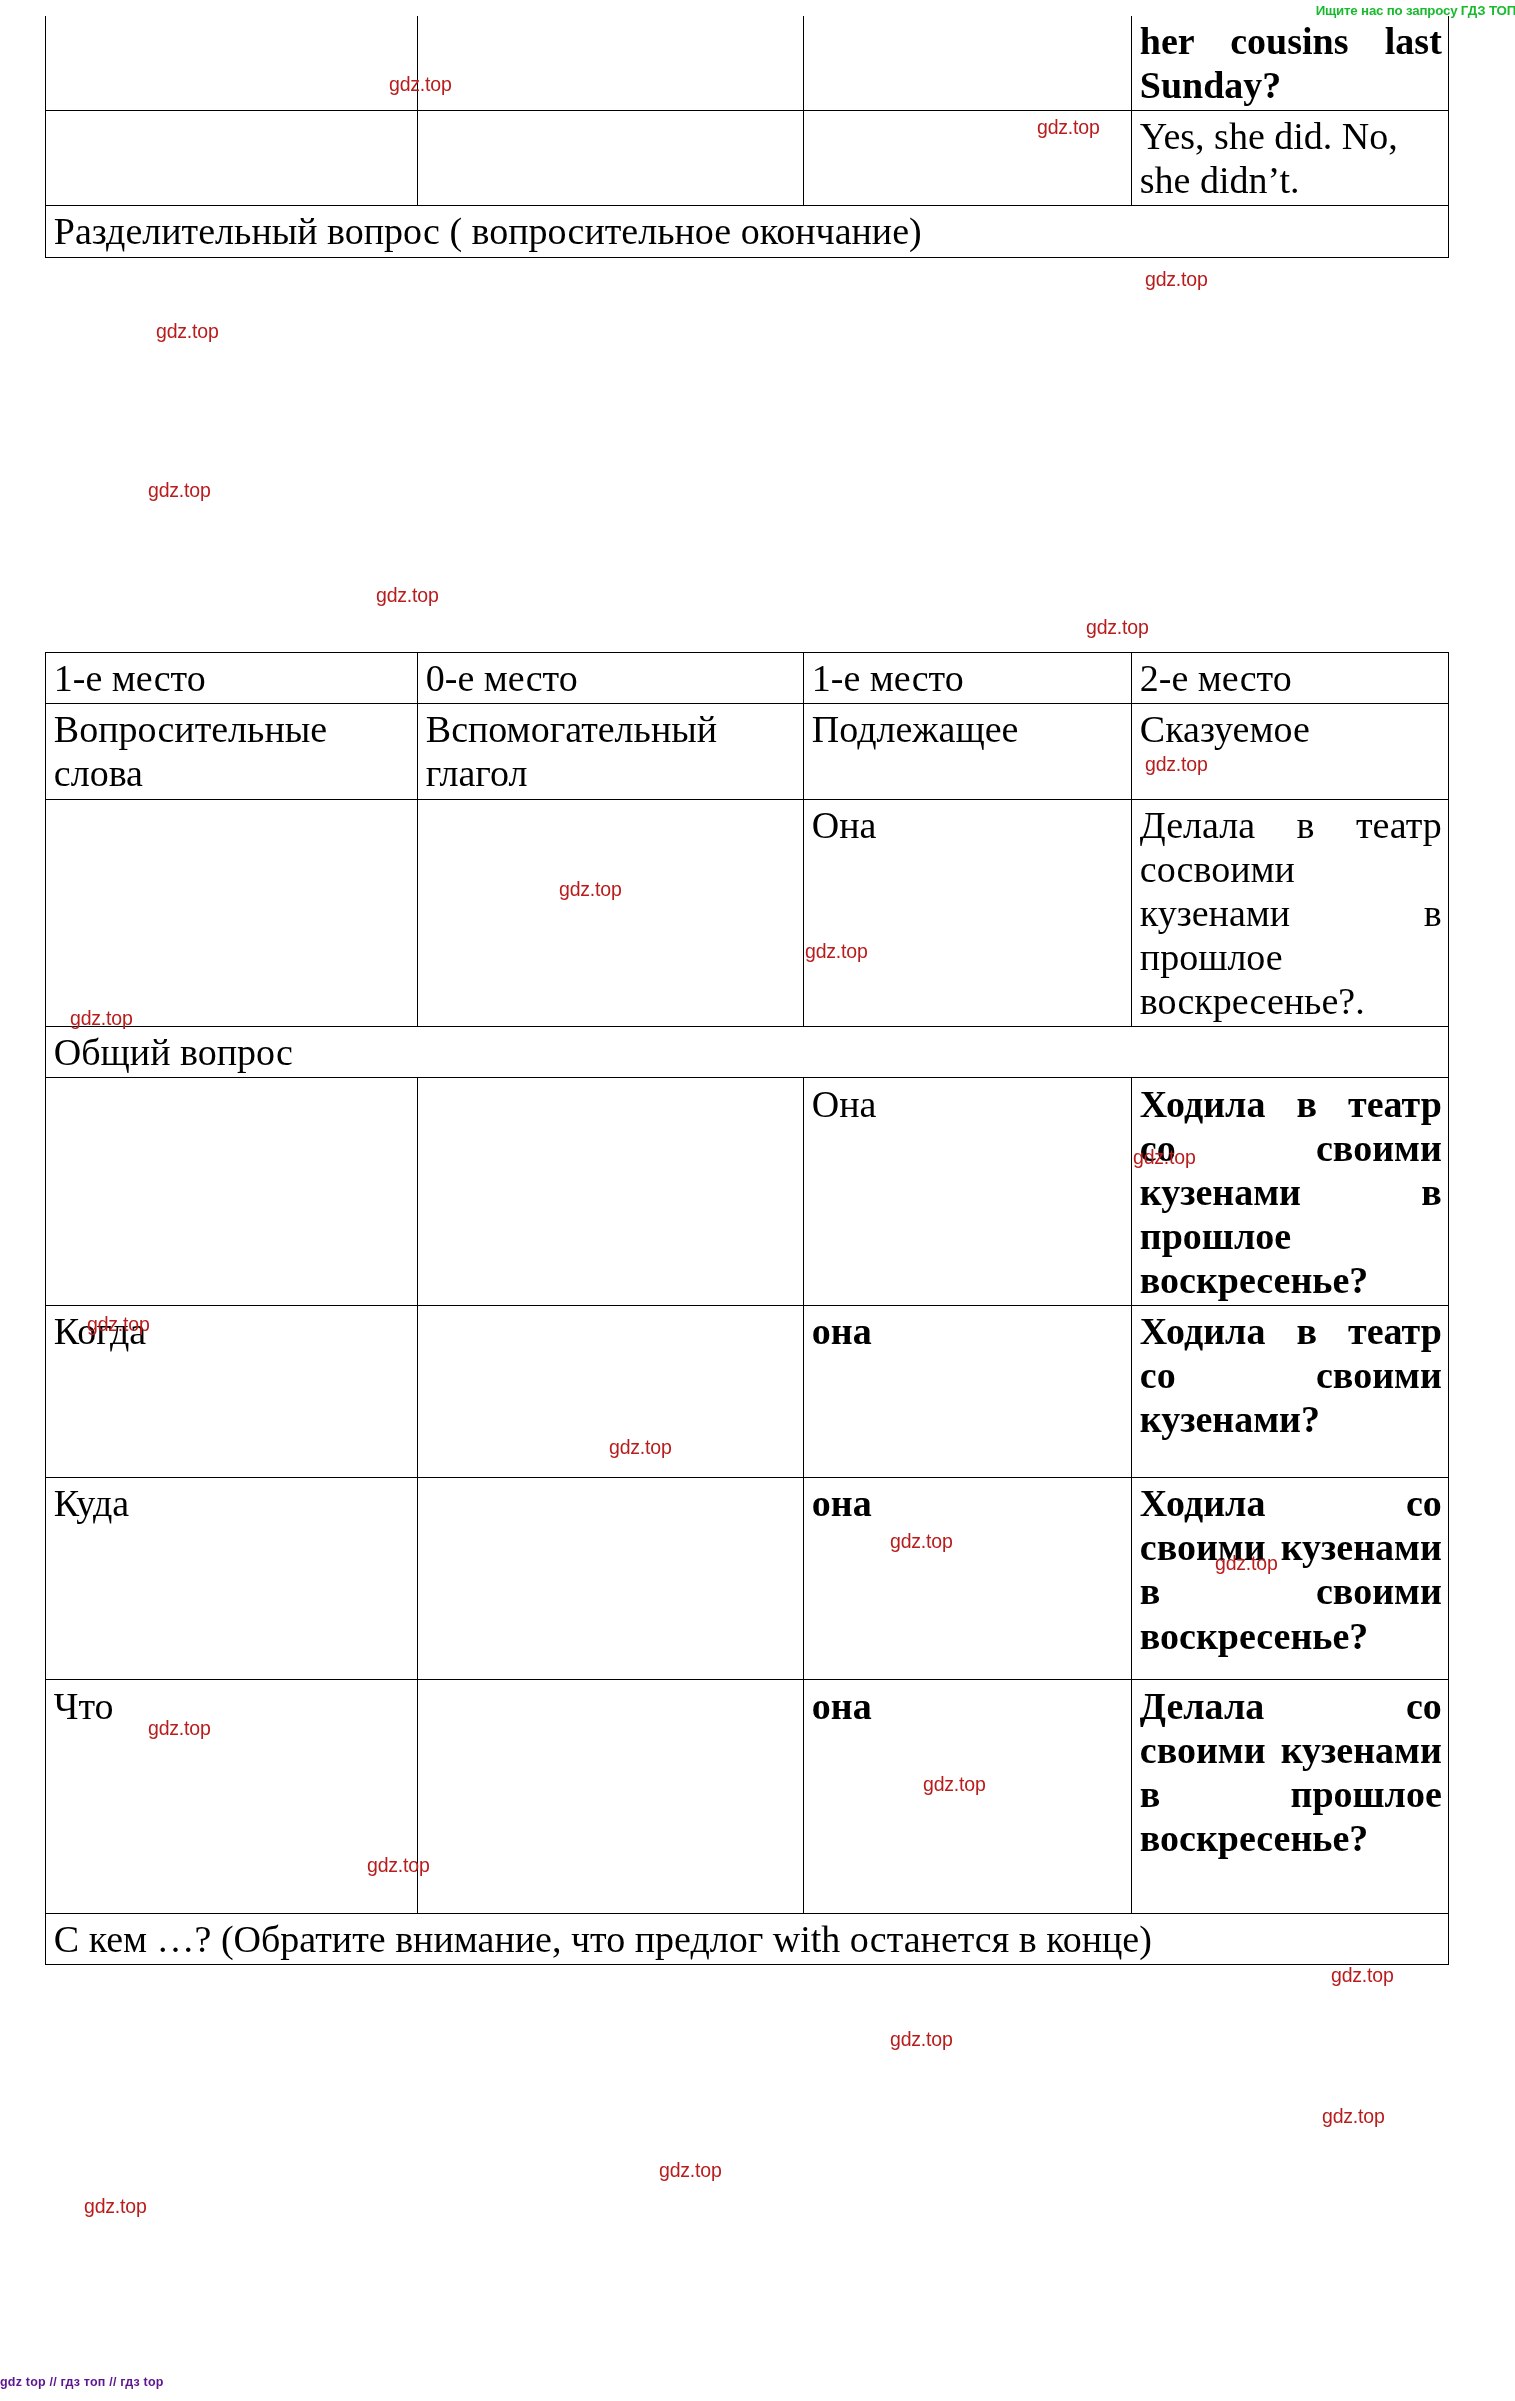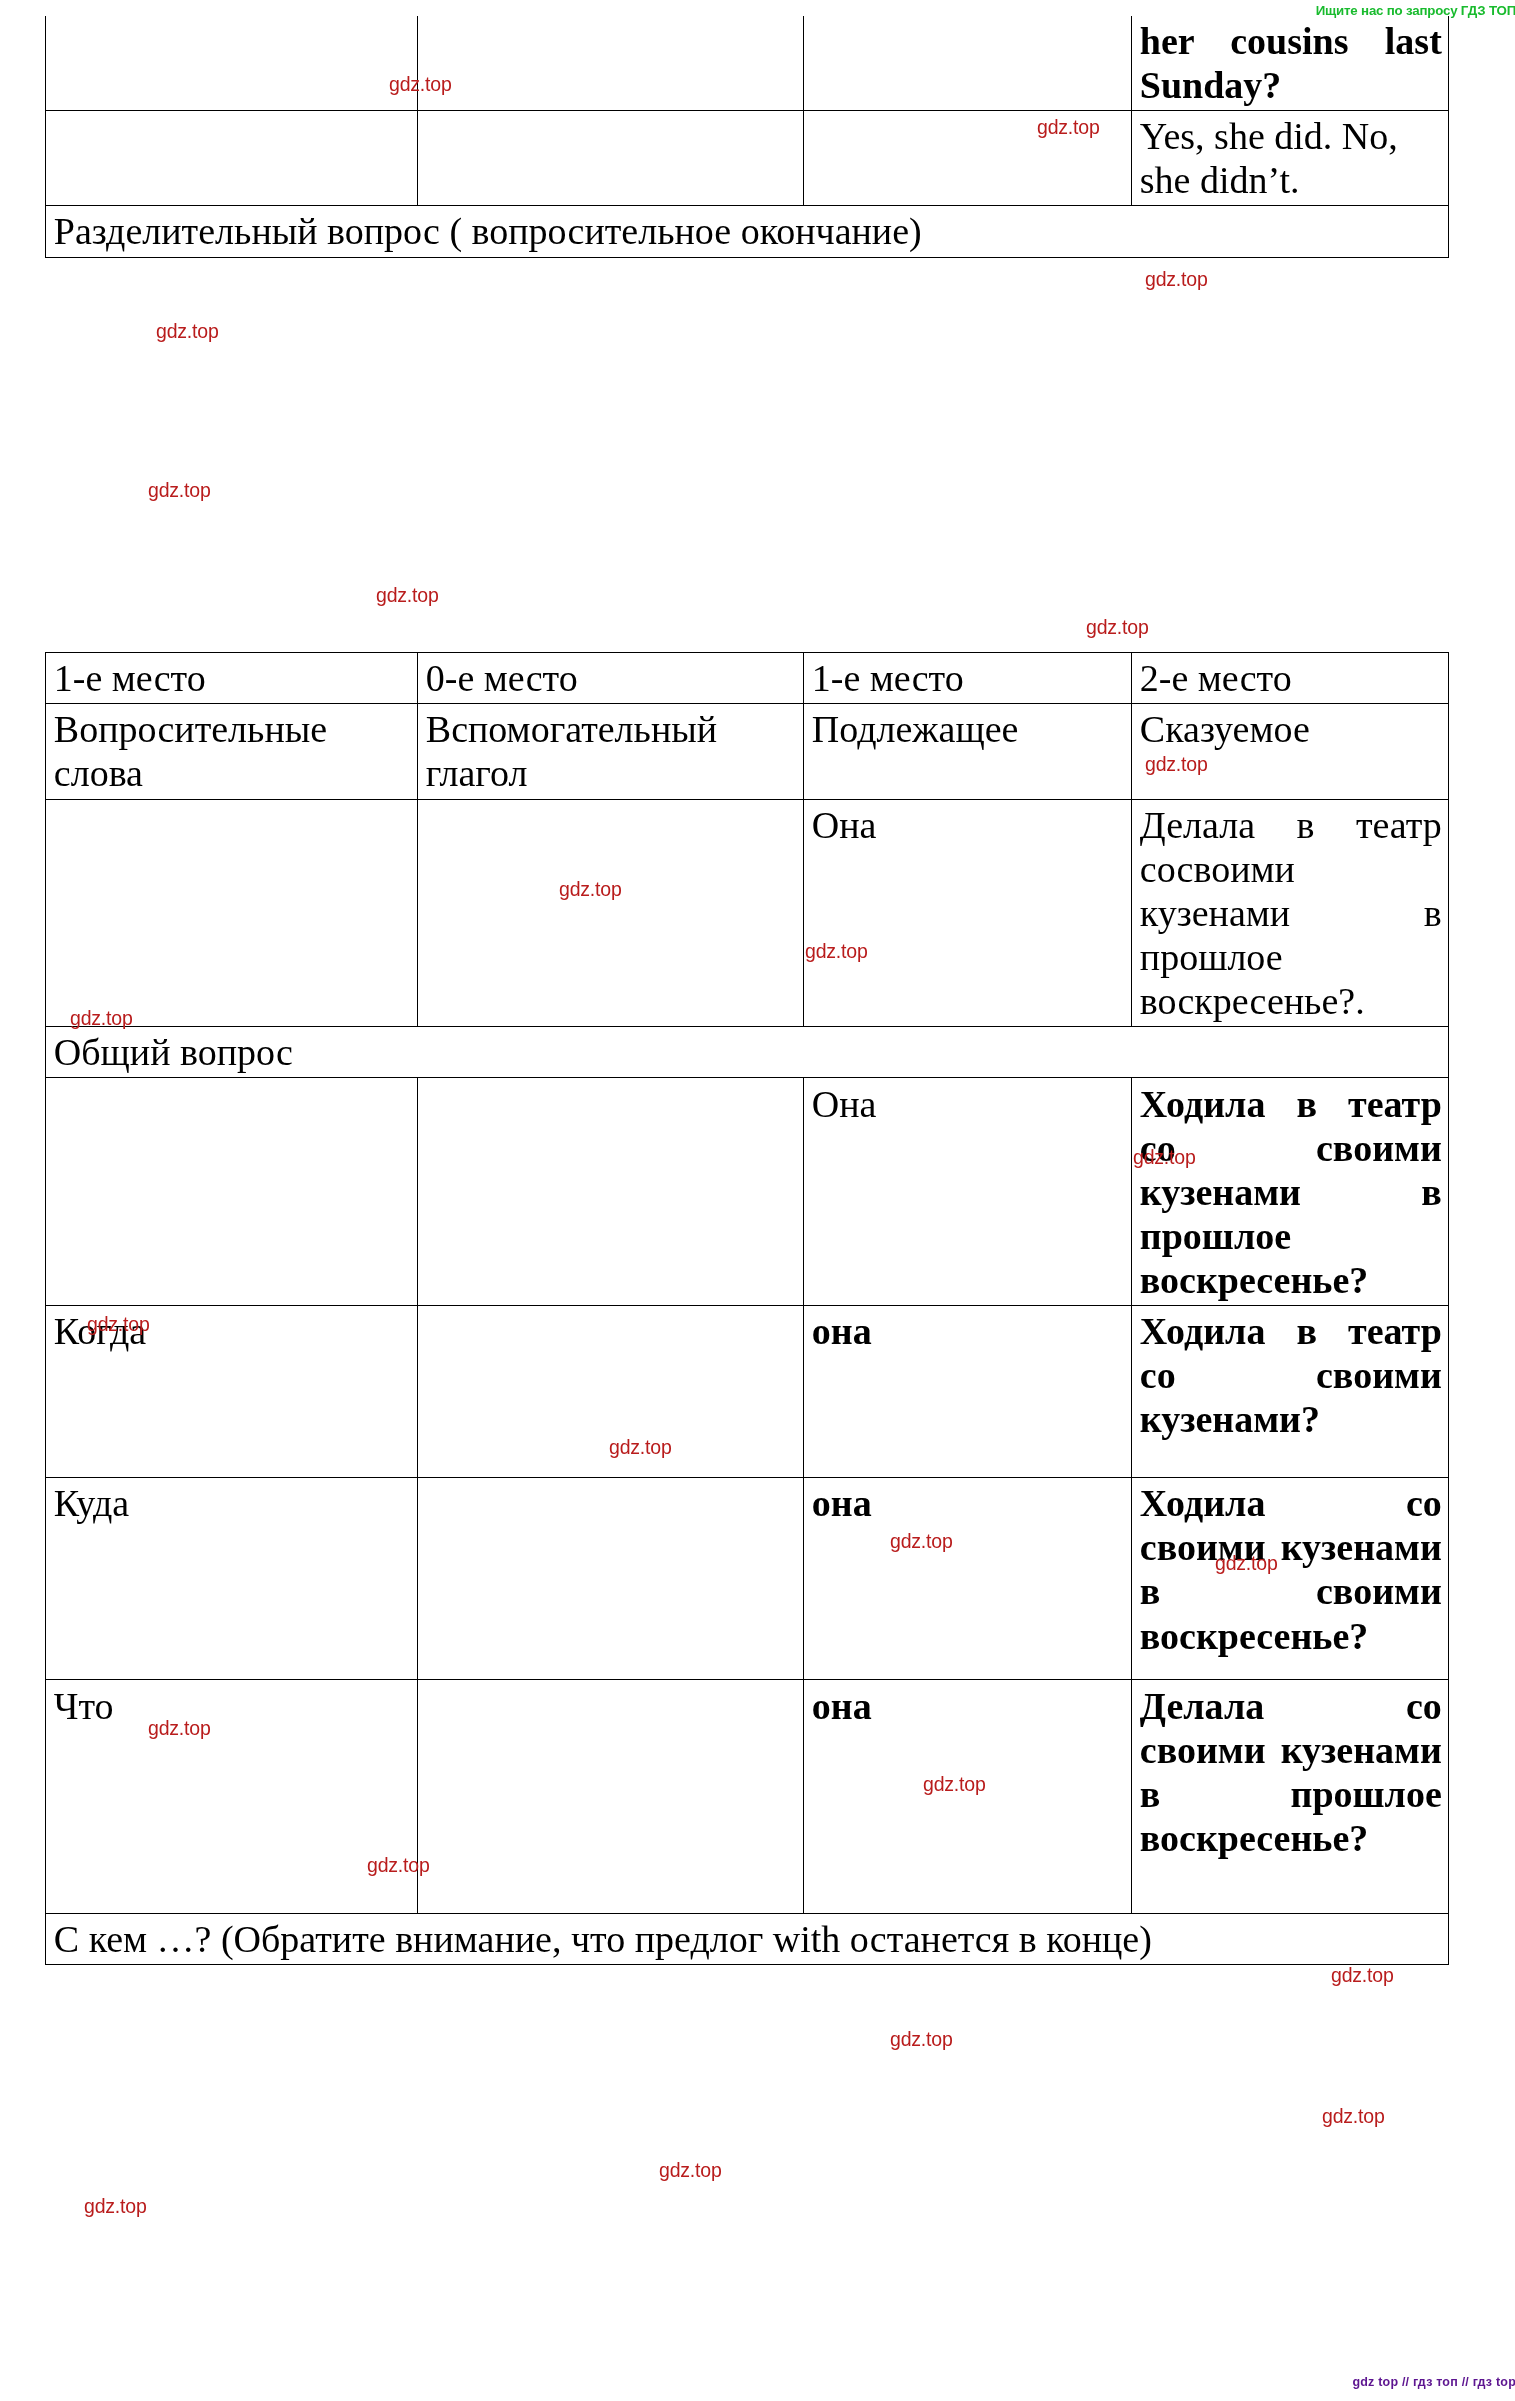--- a/index.html
+++ b/index.html
@@ -35,21 +35,21 @@
     color: #19bb2e;
     white-space: nowrap;
   }
 
   
   .footer-links {
     position: absolute;
     left: 0;
     top: 2375px;
     width: 1516px;
-    text-align: right;
+    text-align: left;
     font-family: "Liberation Sans", "DejaVu Sans", sans-serif;
     font-size: 12.5px;
     font-weight: 700;
     color: #5d1590;
     letter-spacing: 0.2px;
     white-space: nowrap;
   }
 
   
   .tbl {

